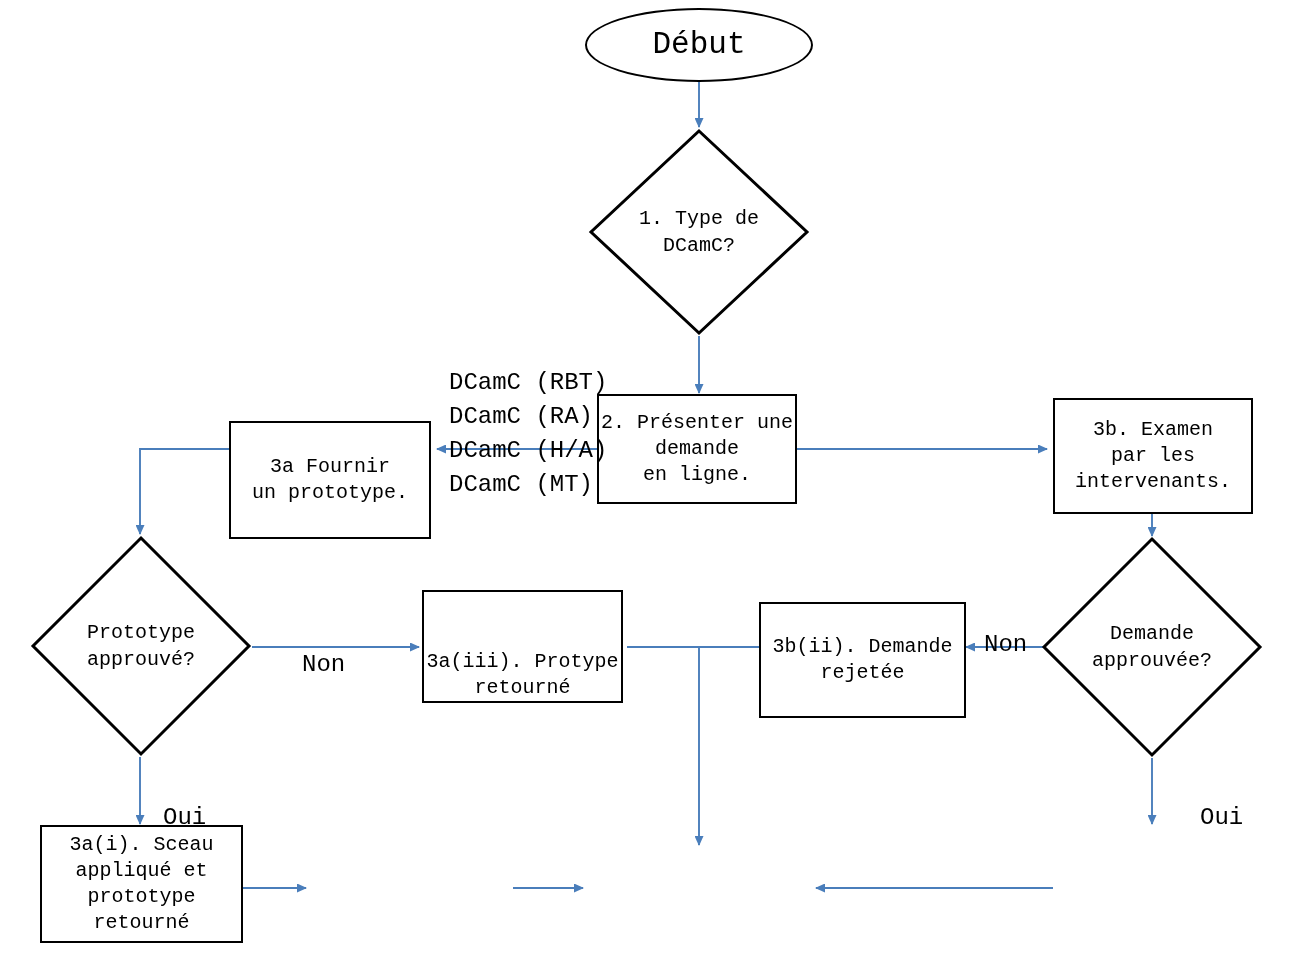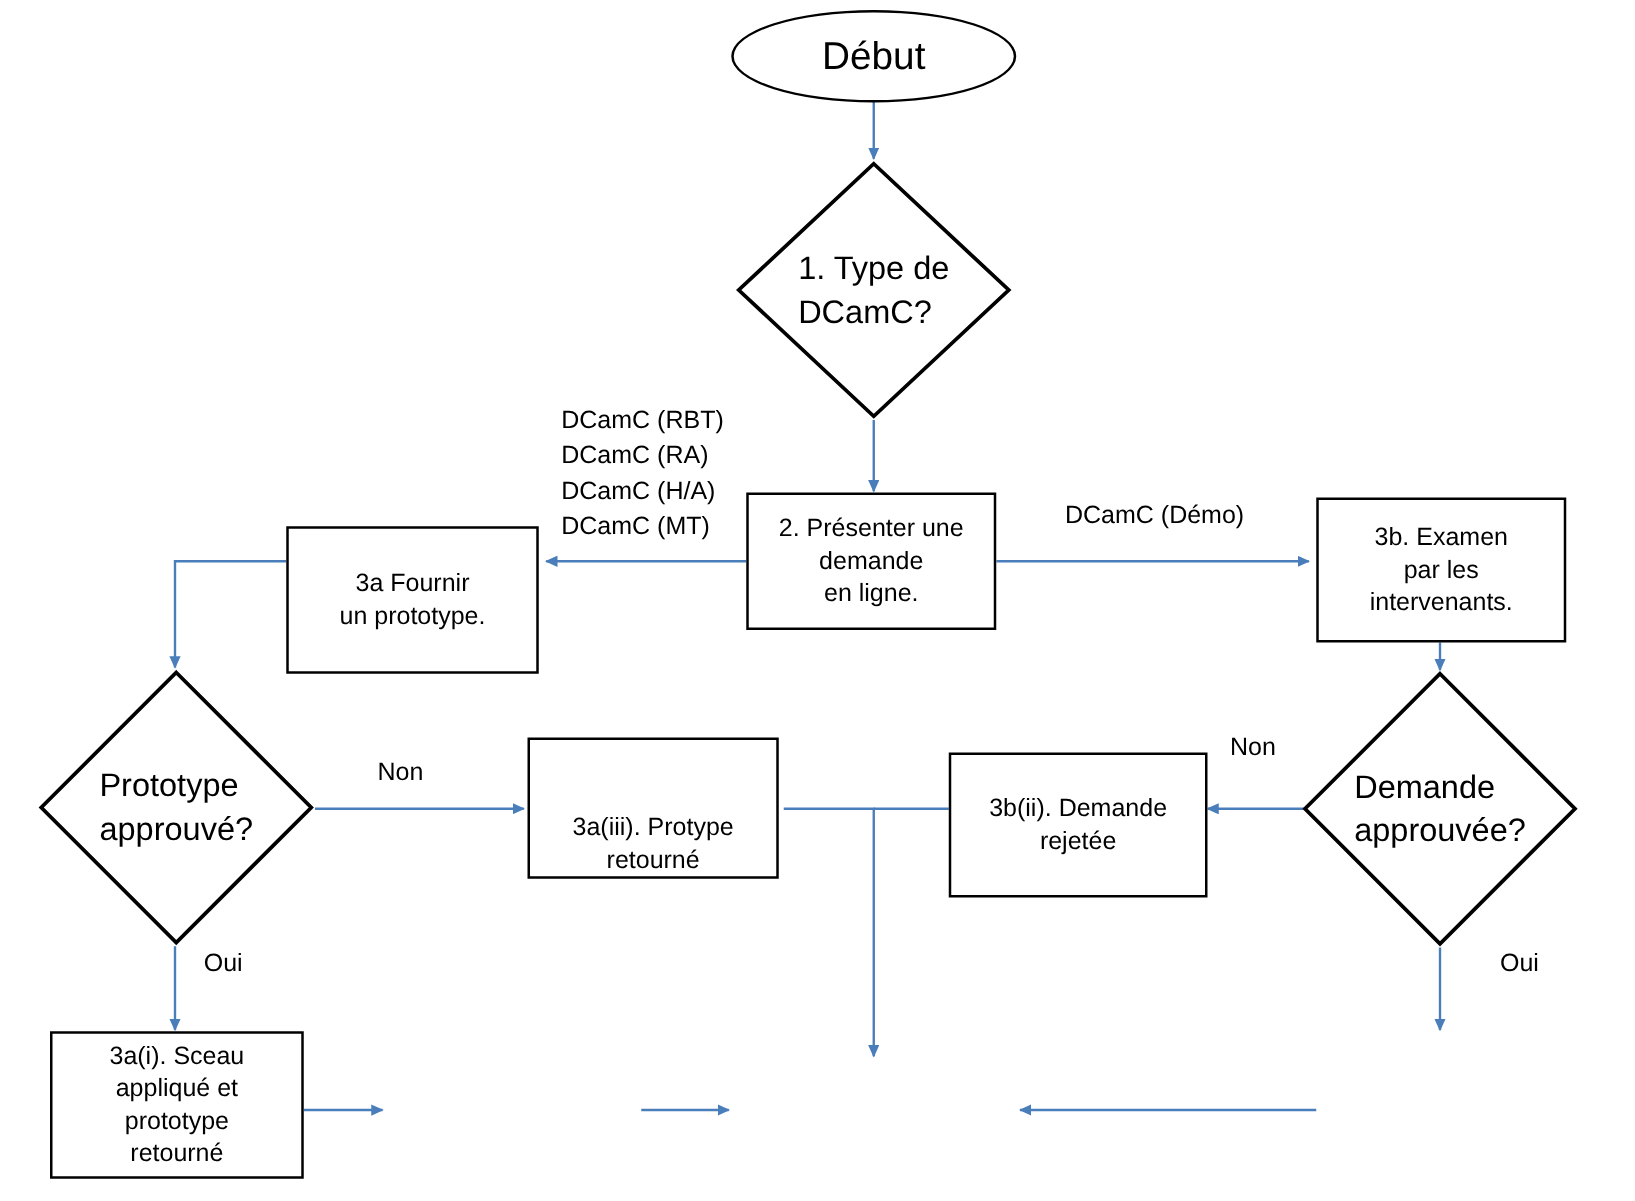--- a/index.html
+++ b/index.html
@@ -6,21 +6,21 @@
   html, body {
     margin: 0;
     padding: 0;
     background: #ffffff;
   }
   #canvas {
     position: relative;
     width: 1308px;
     height: 961px;
     background: #ffffff;
-    font-family: Liberation Sans, sans-serif;
+    font-family: Liberation Mono, monospace;
     overflow: hidden;
   }
   svg#wires {
     position: absolute;
     left: 0;
     top: 0;
     width: 1308px;
     height: 961px;
     pointer-events: none;
   }
@@ -58,33 +58,35 @@
   }
   .diamond-label {
     position: absolute;
     left: 0;
     top: 0;
     width: 100%;
     height: 100%;
     display: flex;
     align-items: center;
     justify-content: center;
-    font-size: 26px;
+    text-align: center;
+    font-size: 20px;
     color: #000000;
     line-height: 1.35;
     white-space: pre-line;
   }
   .edge-label {
     position: absolute;
     color: #000000;
-    font-size: 20px;
+    font-size: 24px;
     line-height: 1.42;
     white-space: pre-line;
     text-align: left;
     background: transparent;
+    margin-top: 44px;
   }
 </style>
 </head>
 <body>
 
 <div id="canvas">
 
   <svg id="wires" viewBox="0 0 1308 961">
     <defs>
       <marker id="ah" markerWidth="10" markerHeight="9" refX="9" refY="4.5" orient="auto" markerUnits="userSpaceOnUse">
@@ -188,21 +190,20 @@
   </div>
 
 
 
 
   <div class="edge-label" style="left:449px; top:322px; width:190px;">DCamC (RBT)
 DCamC (RA)
 DCamC (H/A)
 DCamC (MT)</div>
 
-  <div class="edge-label" style="left:852px; top:398px; width:200px;">DCamC (Démo)</div>
 
   <div class="edge-label" style="left:302px; top:604px; width:70px;">Non</div>
 
   <div class="edge-label" style="left:163px; top:757px; width:70px;">Oui</div>
 
   <div class="edge-label" style="left:984px; top:584px; width:70px;">Non</div>
 
   <div class="edge-label" style="left:1200px; top:757px; width:70px;">Oui</div>
 
 </div>

